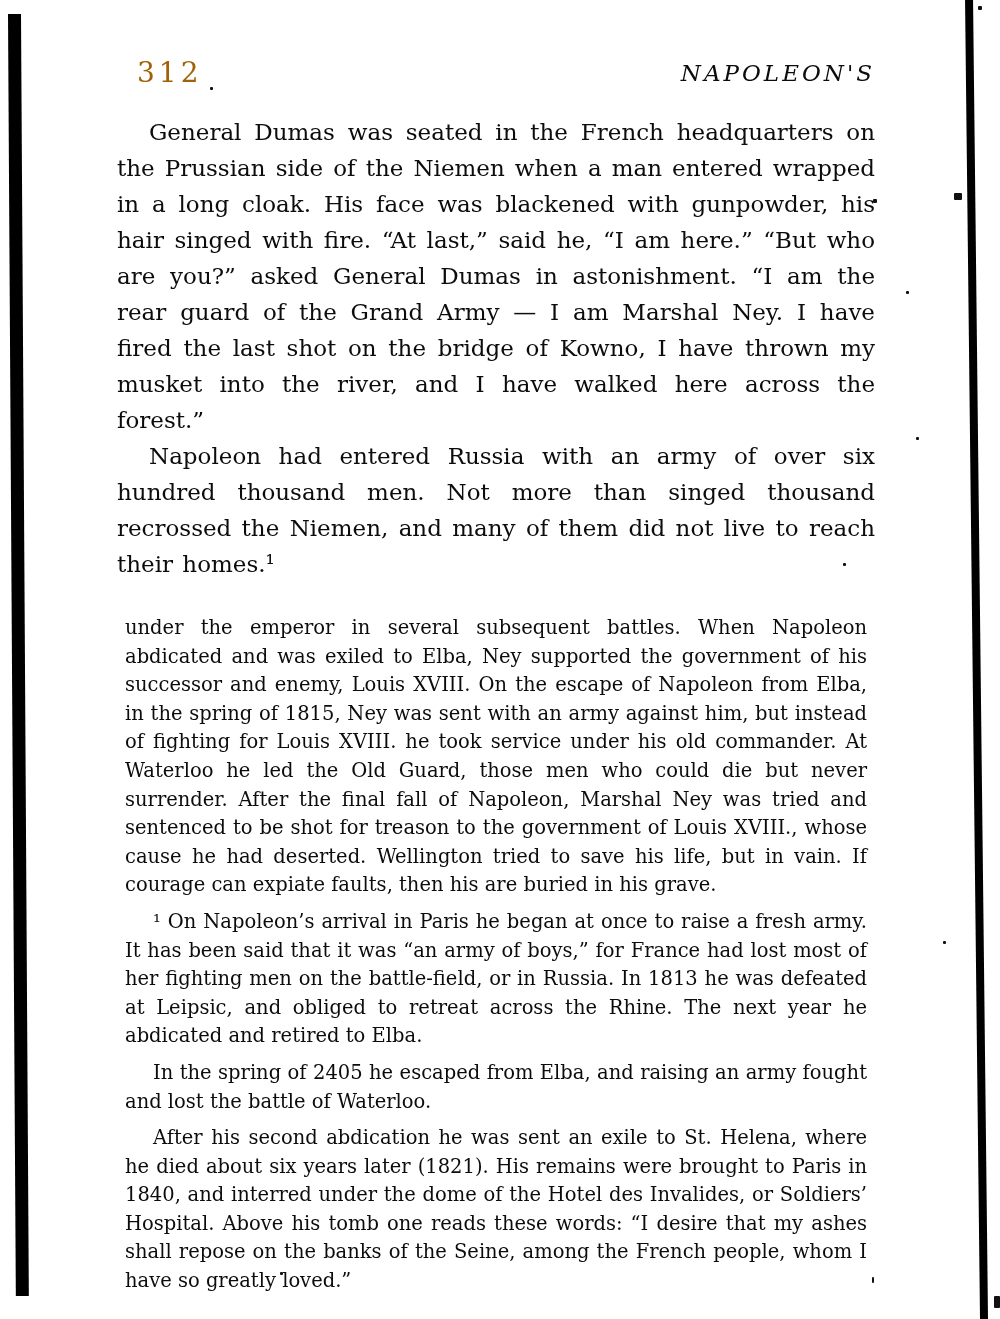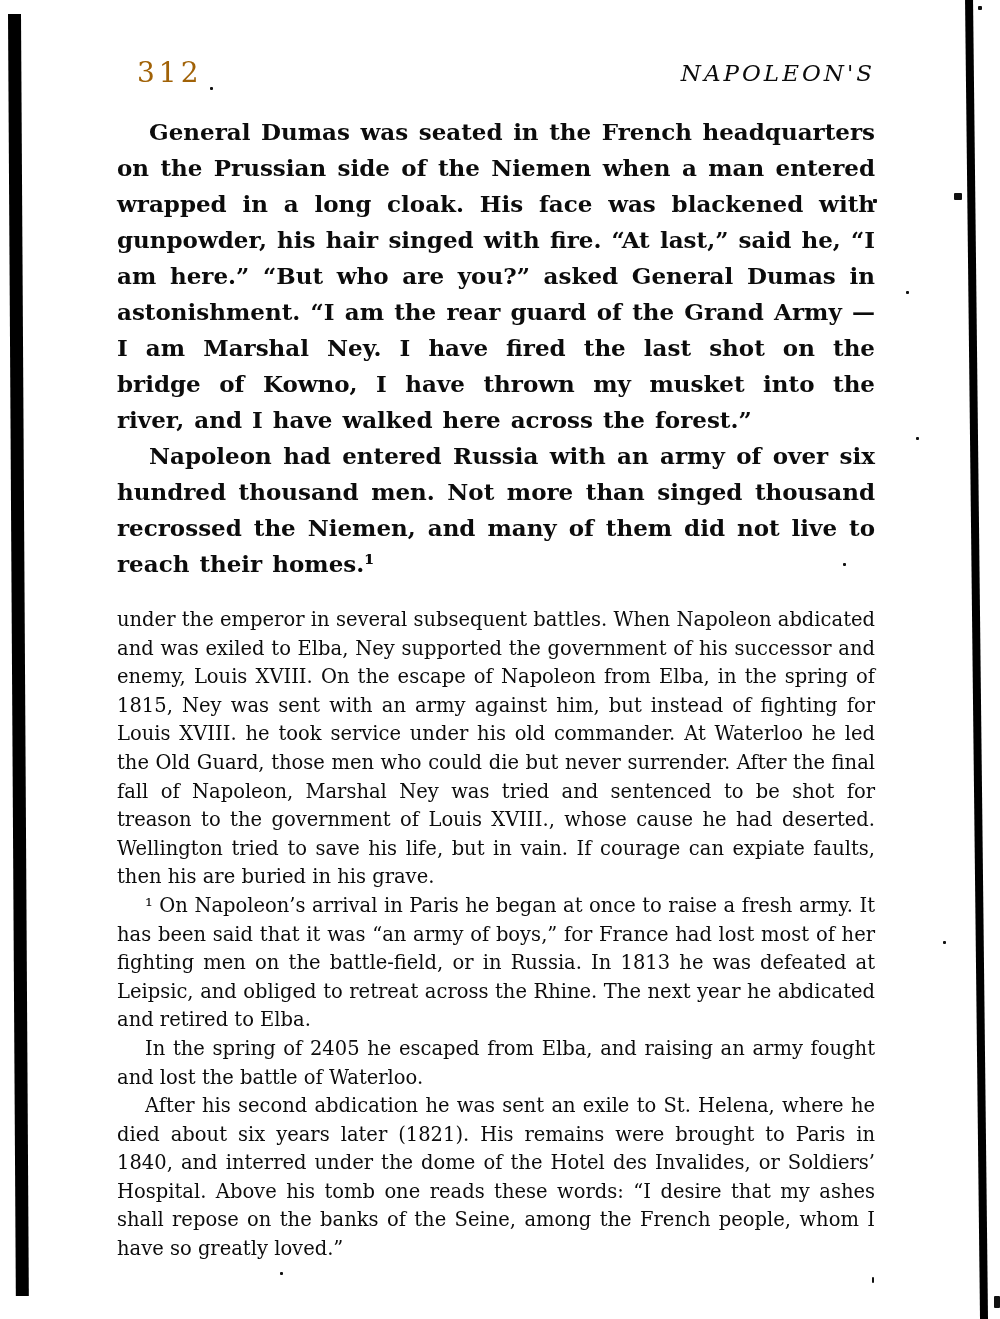--- a/index.html
+++ b/index.html
@@ -54,33 +54,33 @@
   
   .body-text {
     position: absolute;
     left: 117px; top: 114px;
     width: 758px;
     font-size: 23px;
     line-height: 36px;
     text-align: justify;
   }
   .body-text p { margin: 0; }
-  .body-text p.indent { text-indent: 32px; font-weight: bold; }
+  .body-text p.indent { text-indent: 32px; }
   .body-text { word-spacing: 2px; }
 
   
   .footnote-text {
     position: absolute;
     left: 117px; top: 606px;
     width: 758px;
     font-size: 19.5px;
     line-height: 28.6px;
     text-align: justify;
   }
-  .footnote-text p { margin: 0; }
+  .footnote-text p { margin: 8px; }
   .footnote-text p.indent { text-indent: 28px; }
 
   
   .speck {
     position: absolute;
     background: #111;
     border-radius: 1px;
   }
 </style>
 </head>

